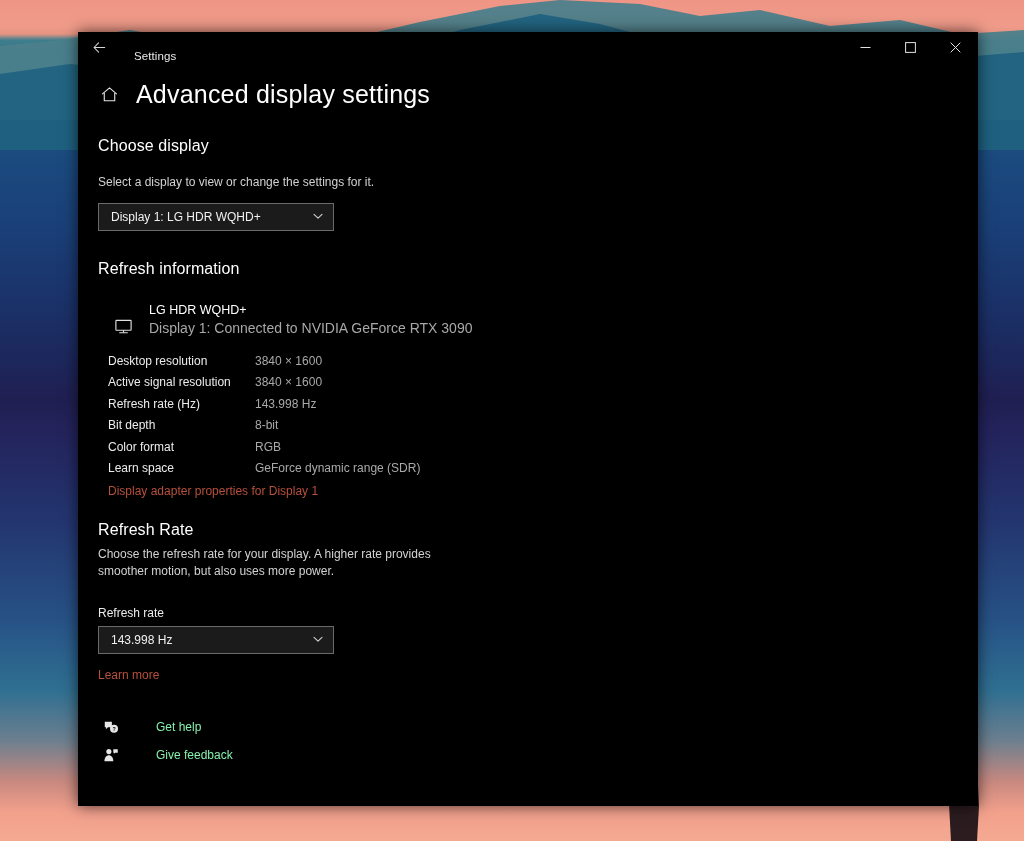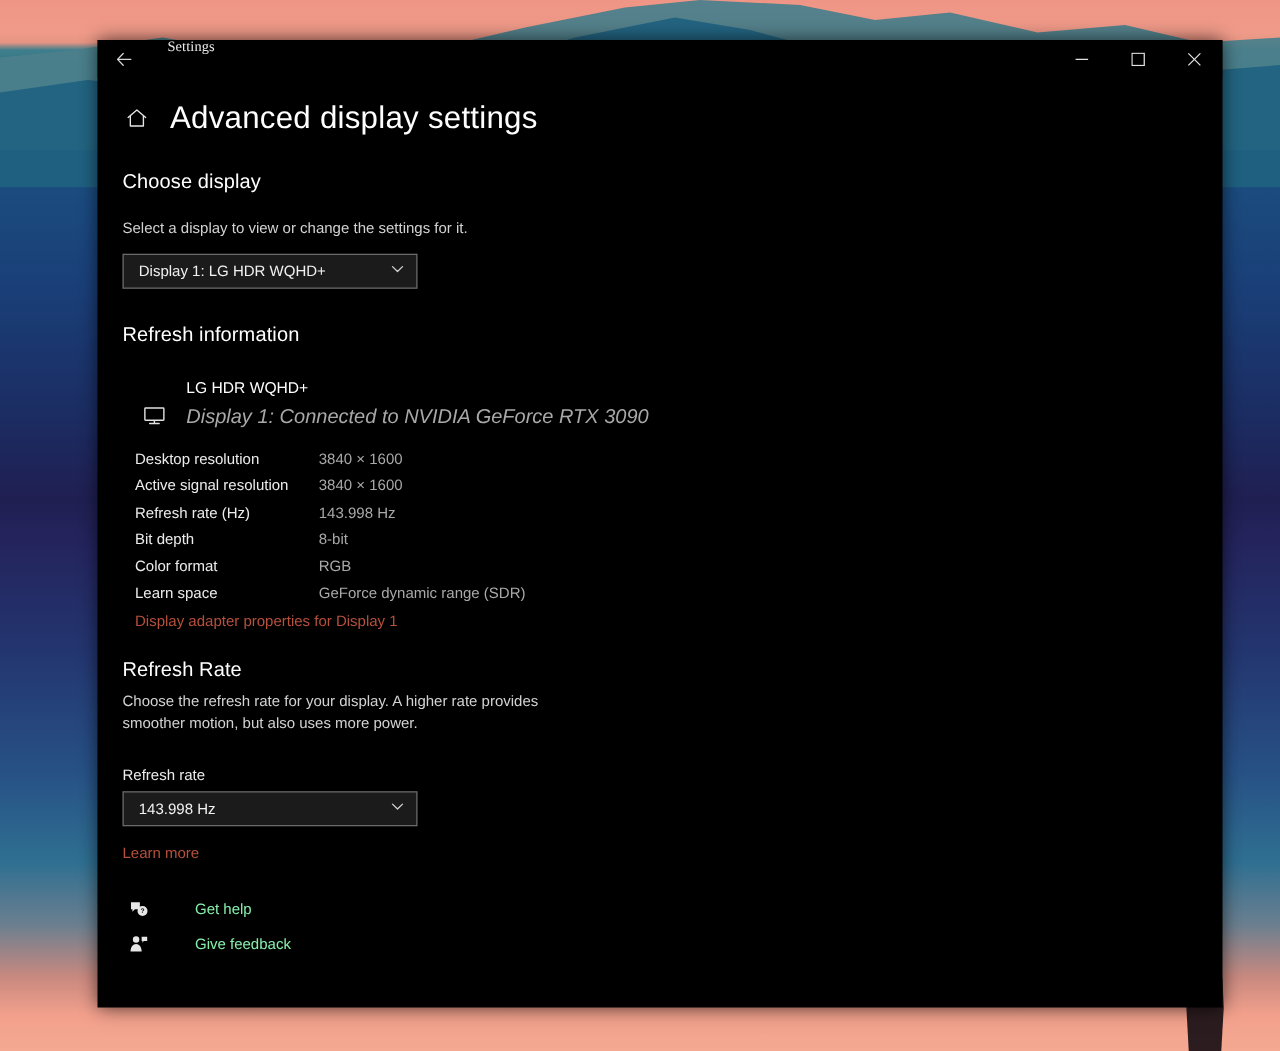--- a/index.html
+++ b/index.html
@@ -68,23 +68,22 @@
     background: #000000;
     box-shadow: 0 0 14px rgba(0,0,0,0.65);
     overflow: hidden;
   }
 
   
   #title-bar {
     position: relative;
     height: 30px;
     display: flex;
-    align-items: flex-start;
+    align-items: flex-end;
     background: #000000;
-    font-family: Liberation Serif, serif;
   }
   #back-button {
     width: 42px;
     height: 30px;
     display: flex;
     align-items: center;
     justify-content: center;
     color: #d8d8d8;
   }
   #app-title {
@@ -190,25 +189,24 @@
     padding-top: 3px;
     color: #e0e0e0;
   }
   #device-text { margin-left: 11px; }
   #device-name {
     font-size: 12.5px;
     color: #ffffff;
     line-height: 16px;
   }
   #device-sub {
-    font-size: 16px;
+    font-size: 14px;
     color: #a8a8a8;
     line-height: 16px;
-    margin-top: 8px;
-    font-style: italic;
+    margin-top: 2px;
   }
 
   
   #spec-table {
     margin-top: 14px;
     padding-left: 10px;
   }
   .spec-row {
     display: flex;
     height: 21.5px;

